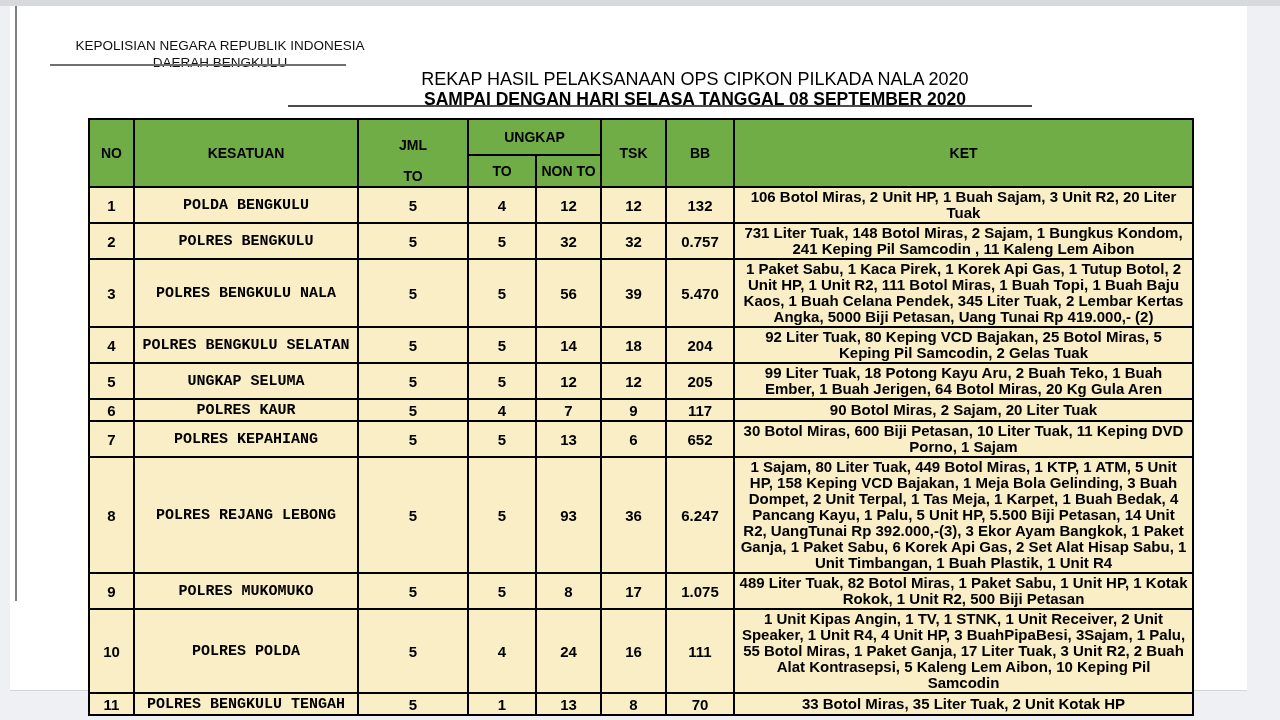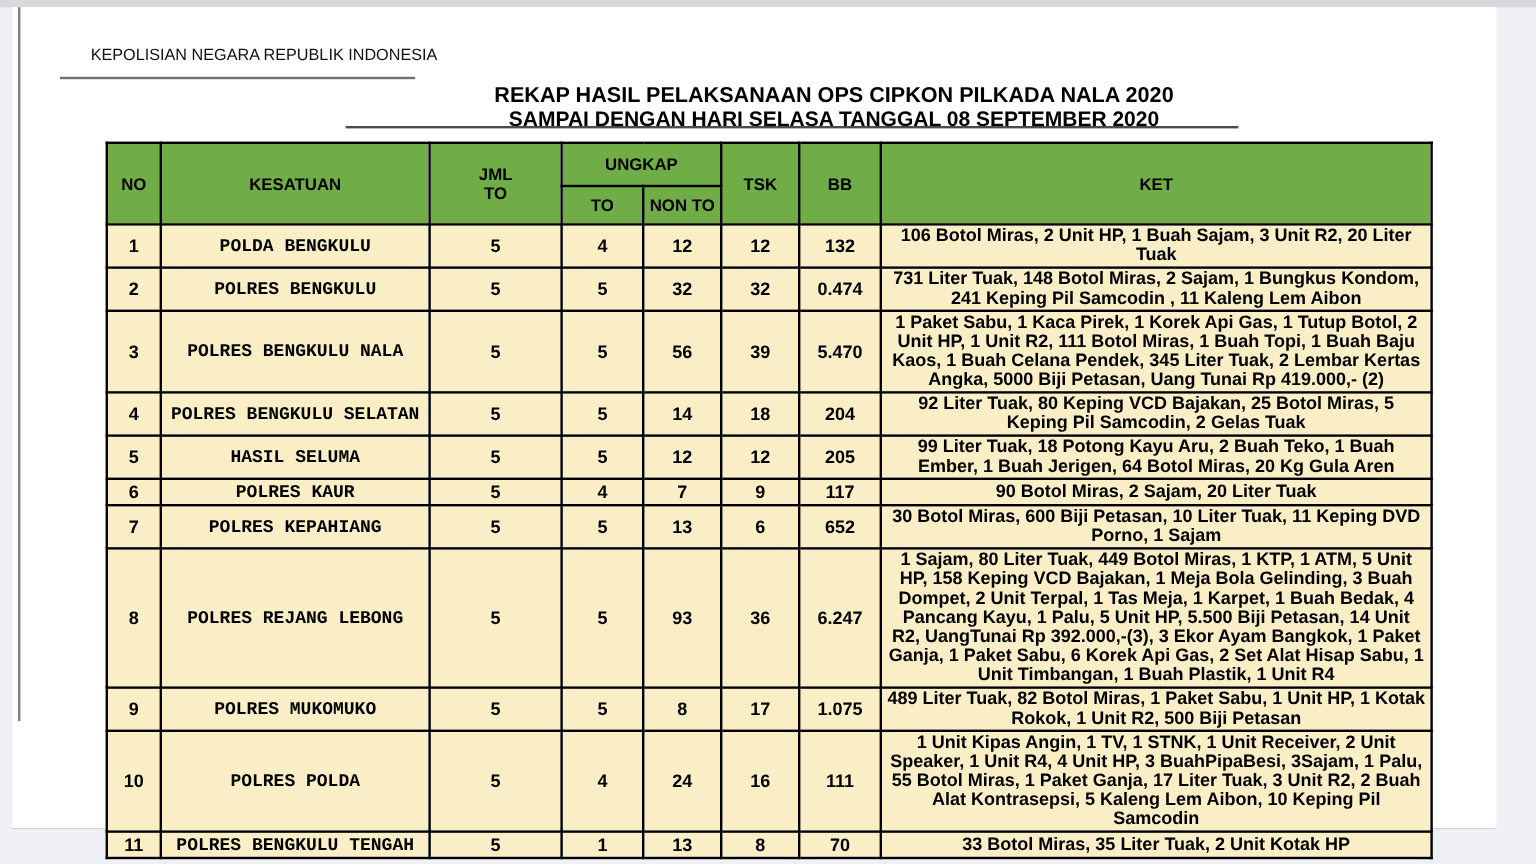--- a/index.html
+++ b/index.html
@@ -16,21 +16,21 @@
   }
   .left-edge-line{position:absolute;left:5px;top:0;width:2px;height:595px;background:#7f8184;}
   
   .letterhead{
     position:absolute;left:45px;top:6px;width:330px;
     text-align:center;font-size:13.5px;line-height:17px;color:#111;margin-top:25px;
   }
   .letterhead-underline{position:absolute;left:40px;top:58px;width:296px;height:2px;background:#6e7073;}
   
   .title-block{position:absolute;left:230px;top:63px;width:910px;text-align:center;}
-  .doc-title{font-size:18px;font-weight:bold;letter-spacing:0px;line-height:20px;}
+  .doc-title{font-size:18px;font-weight:normal;letter-spacing:0px;line-height:20px;}
   .doc-subtitle{font-size:17.5px;font-weight:bold;line-height:19px;margin-top:1px;}
   .subtitle-underline{position:absolute;left:278px;top:99px;width:744px;height:2px;background:#4a4c4f;}
   
   table.report{
     position:absolute;left:78px;top:112px;
     border-collapse:collapse;table-layout:fixed;width:1104px;
     font-weight:bold;
   }
   table.report th, table.report td{
     border:2px solid #000;
@@ -46,32 +46,33 @@
   table.report td{
     background:#FAEEC7;
     font-size:15px;text-align:center;vertical-align:middle;
   }
   td.c-kesatuan{text-align:left;padding-left:8px;font-size:13.5px;font-family:Liberation Mono, monospace;}
   td.c-ket{
     text-align:left;font-size:12.5px;line-height:16px;padding:2px 5px;
   }
   td.c-no{font-size:14px;}
   tr.data-row{height:22px;}
-  .jml-stack span{display:block;}
+  .jml-stack span{display:block;margin-top:15px;}
 </style>
 </head>
 <body>
 
 <div class="top-strip"></div>
 
 <div class="page">
   <div class="left-edge-line"></div>
 
   <div class="letterhead">
     <div>KEPOLISIAN NEGARA REPUBLIK INDONESIA</div>
+    <div>DAERAH BENGKULU</div>
   </div>
   <div class="letterhead-underline"></div>
 
   <div class="title-block">
     <div class="doc-title">REKAP HASIL PELAKSANAAN OPS CIPKON PILKADA NALA 2020</div>
     <div class="doc-subtitle">SAMPAI DENGAN HARI SELASA TANGGAL 08 SEPTEMBER 2020</div>
   </div>
   <div class="subtitle-underline"></div>
 
   <table class="report">
@@ -114,21 +115,21 @@
           <td class="c-bb">132</td>
           <td class="c-ket">106 Botol Miras, 2 Unit HP, 1 Buah Sajam, 3 Unit R2, 20 Liter Tuak</td>
         </tr>
         <tr class="data-row">
           <td class="c-no">2</td>
           <td class="c-kesatuan">POLRES BENGKULU</td>
           <td class="c-jml-to">5</td>
           <td class="c-to">5</td>
           <td class="c-non-to">32</td>
           <td class="c-tsk">32</td>
-          <td class="c-bb">0.474</td>
+          <td class="c-bb">0.757</td>
           <td class="c-ket">731 Liter Tuak,  148 Botol Miras, 2 Sajam, 1 Bungkus Kondom, 241 Keping Pil Samcodin , 11 Kaleng Lem Aibon</td>
         </tr>
         <tr class="data-row">
           <td class="c-no">3</td>
           <td class="c-kesatuan">POLRES BENGKULU NALA</td>
           <td class="c-jml-to">5</td>
           <td class="c-to">5</td>
           <td class="c-non-to">56</td>
           <td class="c-tsk">39</td>
           <td class="c-bb">5.470</td>
@@ -139,21 +140,21 @@
           <td class="c-kesatuan">POLRES BENGKULU SELATAN</td>
           <td class="c-jml-to">5</td>
           <td class="c-to">5</td>
           <td class="c-non-to">14</td>
           <td class="c-tsk">18</td>
           <td class="c-bb">204</td>
           <td class="c-ket">92 Liter Tuak, 80 Keping VCD Bajakan, 25 Botol Miras, 5 Keping Pil Samcodin, 2 Gelas Tuak</td>
         </tr>
         <tr class="data-row">
           <td class="c-no">5</td>
-          <td class="c-kesatuan">HASIL SELUMA</td>
+          <td class="c-kesatuan">UNGKAP SELUMA</td>
           <td class="c-jml-to">5</td>
           <td class="c-to">5</td>
           <td class="c-non-to">12</td>
           <td class="c-tsk">12</td>
           <td class="c-bb">205</td>
           <td class="c-ket">99 Liter Tuak, 18 Potong Kayu Aru, 2 Buah Teko, 1 Buah Ember, 1 Buah Jerigen, 64 Botol Miras, 20 Kg Gula Aren</td>
         </tr>
         <tr class="data-row">
           <td class="c-no">6</td>
           <td class="c-kesatuan">POLRES KAUR</td>

